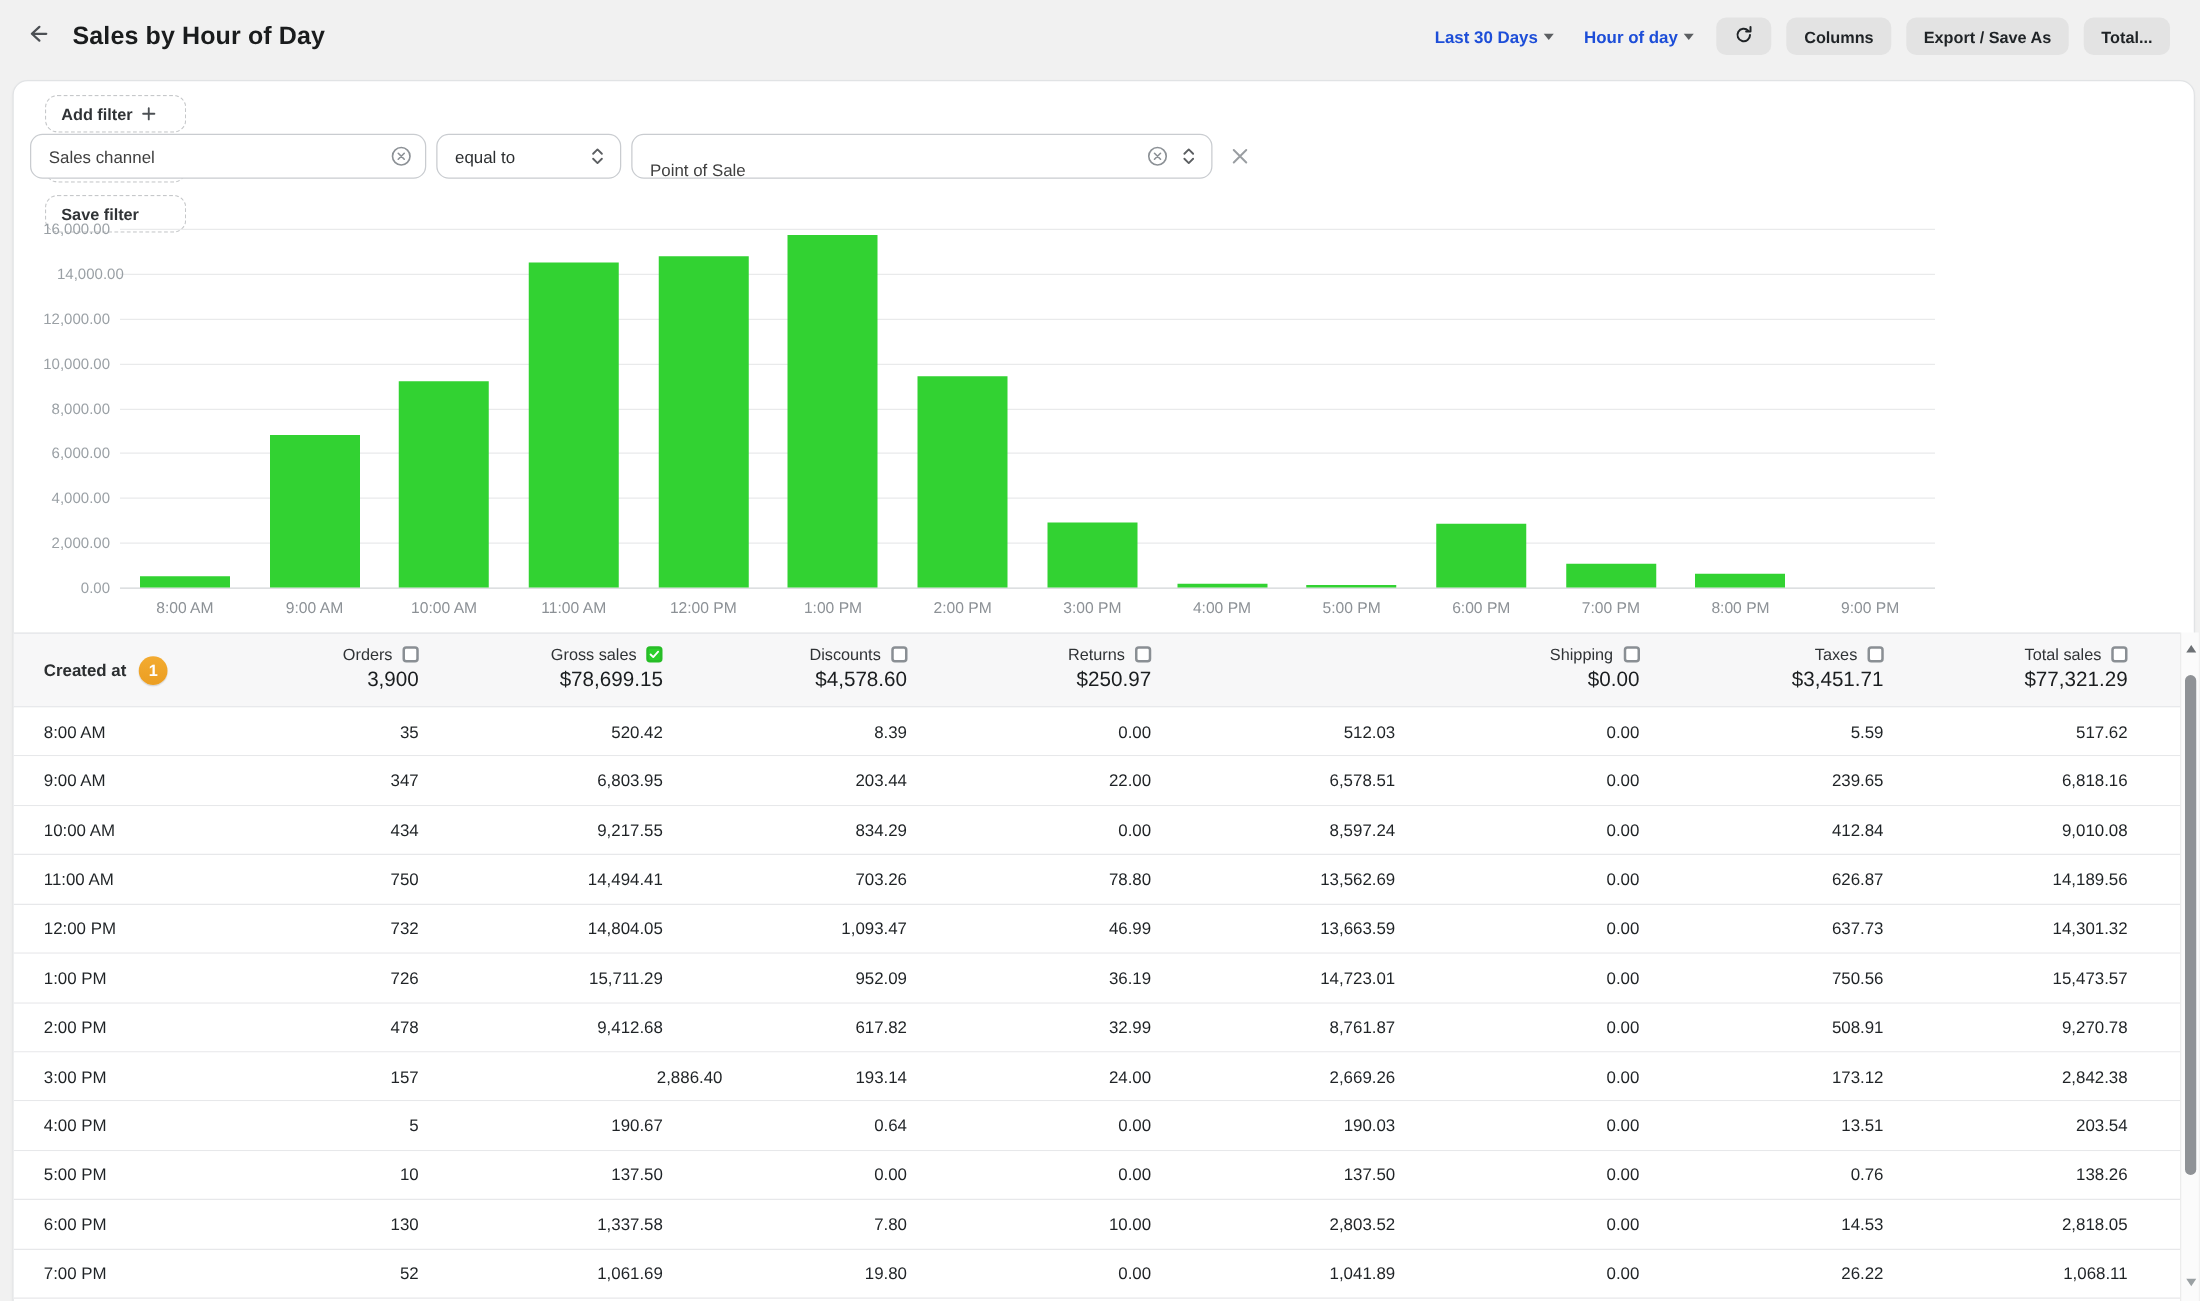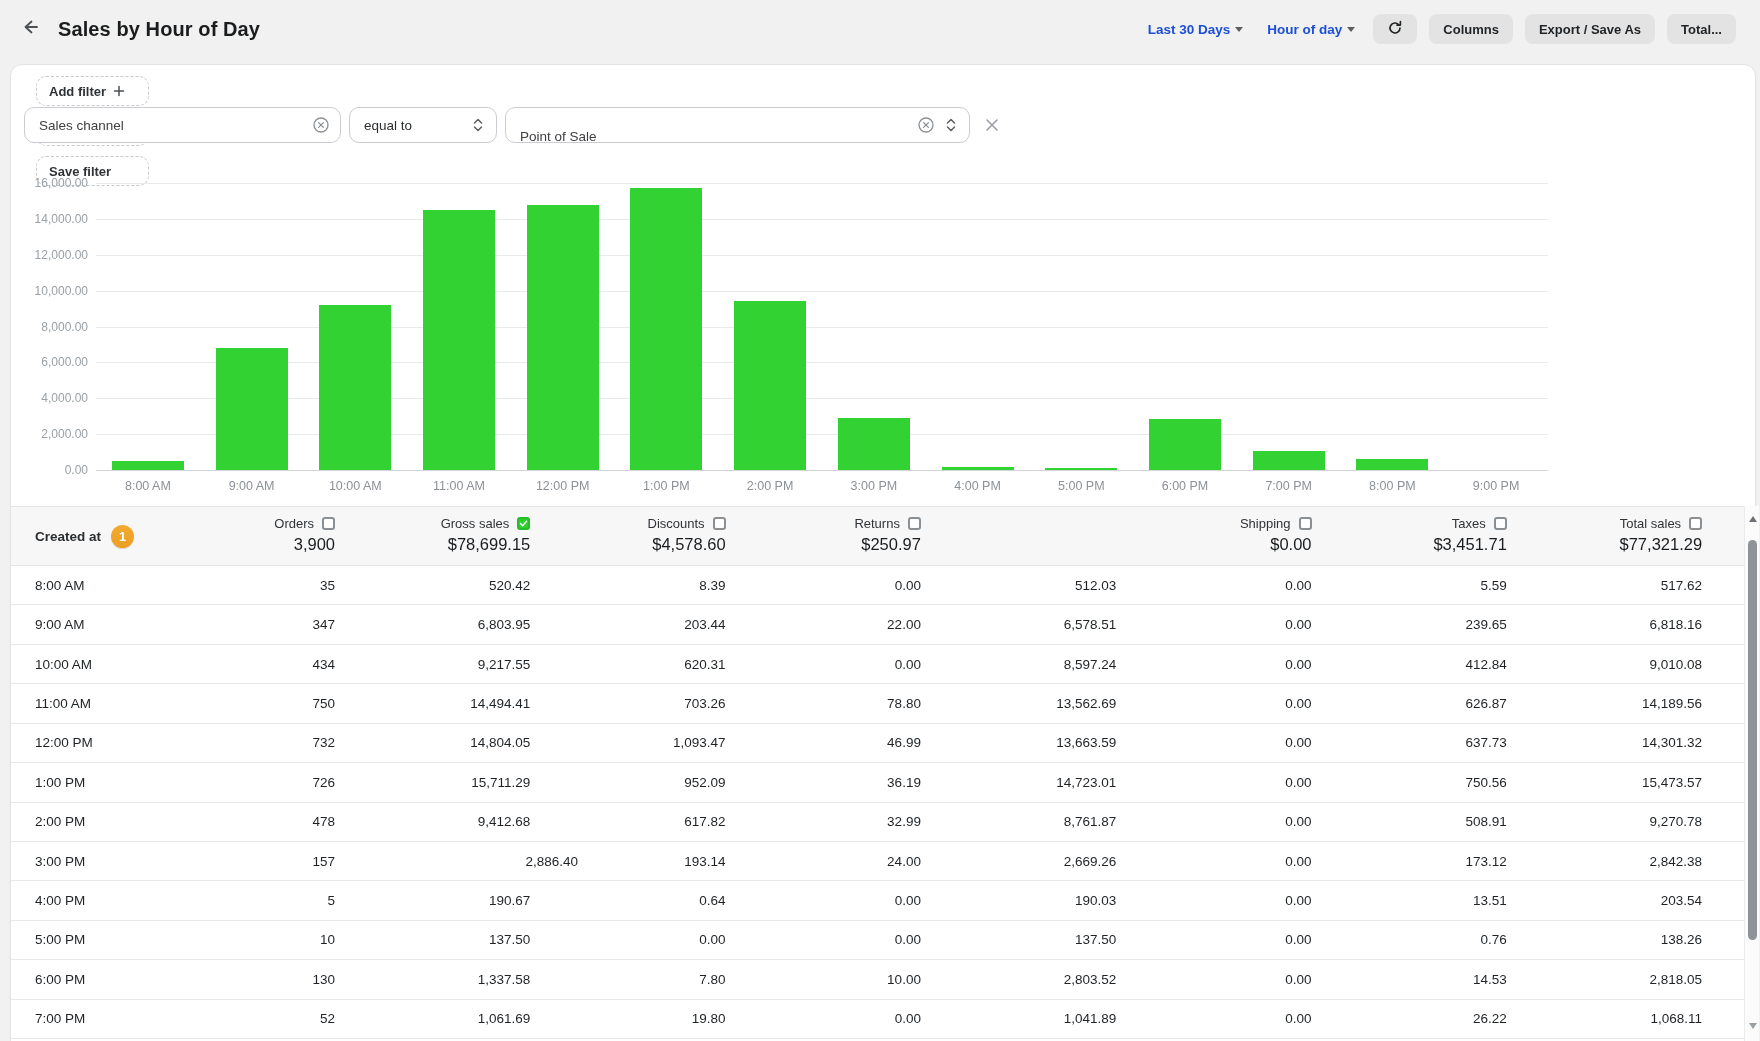--- a/index.html
+++ b/index.html
@@ -182,21 +182,21 @@
       <div class="ylab" style="top: 398.25px;">4,000.00</div>
       <div class="gridline" style="left: 96px; width: 1452px; top: 362.375px;"></div>
       <div class="ylab" style="top: 362.375px;">6,000.00</div>
       <div class="gridline" style="left: 96px; width: 1452px; top: 326.5px;"></div>
       <div class="ylab" style="top: 326.5px;">8,000.00</div>
       <div class="gridline" style="left: 96px; width: 1452px; top: 290.625px;"></div>
       <div class="ylab" style="top: 290.625px;">10,000.00</div>
       <div class="gridline" style="left: 96px; width: 1452px; top: 254.75px;"></div>
       <div class="ylab" style="top: 254.75px;">12,000.00</div>
       <div class="gridline" style="left: 96px; width: 1452px; top: 218.875px;"></div>
-      <div class="ylab" style="top: 218.875px;">14,000.00</div>
+      <div class="ylab" style="top: 218.875px; padding-left: 11px;">14,000.00</div>
       <div class="gridline" style="left: 96px; width: 1452px; top: 183px;"></div>
       <div class="ylab" style="top: 183px;">16,000.00</div>
       <div class="bar" style="left: 111.9px; width: 72px; top: 460.7px; height: 9.3px; background: rgb(50, 210, 50);"></div>
       <div class="xlab" style="left: 87.9px; width: 120px; top: 479px;">8:00 AM</div>
       <div class="bar" style="left: 215.6px; width: 72px; top: 348px; height: 122px; background: rgb(50, 210, 50);"></div>
       <div class="xlab" style="left: 191.6px; width: 120px; top: 479px;">9:00 AM</div>
       <div class="bar" style="left: 319.3px; width: 72px; top: 304.7px; height: 165.3px; background: rgb(50, 210, 50);"></div>
       <div class="xlab" style="left: 295.3px; width: 120px; top: 479px;">10:00 AM</div>
       <div class="bar" style="left: 423px; width: 72px; top: 210px; height: 260px; background: rgb(50, 210, 50);"></div>
       <div class="xlab" style="left: 399px; width: 120px; top: 479px;">11:00 AM</div>
@@ -300,21 +300,21 @@
         <div class="rval" style="right: 823.1px; width: 170px;">22.00</div>
         <div class="rval" style="right: 627.8px; width: 170px;">6,578.51</div>
         <div class="rval" style="right: 432.5px; width: 170px;">0.00</div>
         <div class="rval" style="right: 237.2px; width: 170px;">239.65</div>
         <div class="rval" style="right: 41.9px; width: 170px;">6,818.16</div>
       </div>
       <div class="trow" style="top: 644.84px; height: 39.42px;">
         <div class="rlabel">10:00 AM</div>
         <div class="rval" style="right: 1409px; width: 170px;">434</div>
         <div class="rval" style="right: 1213.7px; width: 170px;">9,217.55</div>
-        <div class="rval" style="right: 1018.4px; width: 170px;">620.31</div>
+        <div class="rval" style="right: 1018.4px; width: 170px;">834.29</div>
         <div class="rval" style="right: 823.1px; width: 170px;">0.00</div>
         <div class="rval" style="right: 627.8px; width: 170px;">8,597.24</div>
         <div class="rval" style="right: 432.5px; width: 170px;">0.00</div>
         <div class="rval" style="right: 237.2px; width: 170px;">412.84</div>
         <div class="rval" style="right: 41.9px; width: 170px;">9,010.08</div>
       </div>
       <div class="trow" style="top: 684.26px; height: 39.42px;">
         <div class="rlabel">11:00 AM</div>
         <div class="rval" style="right: 1409px; width: 170px;">750</div>
         <div class="rval" style="right: 1213.7px; width: 170px;">14,494.41</div>

